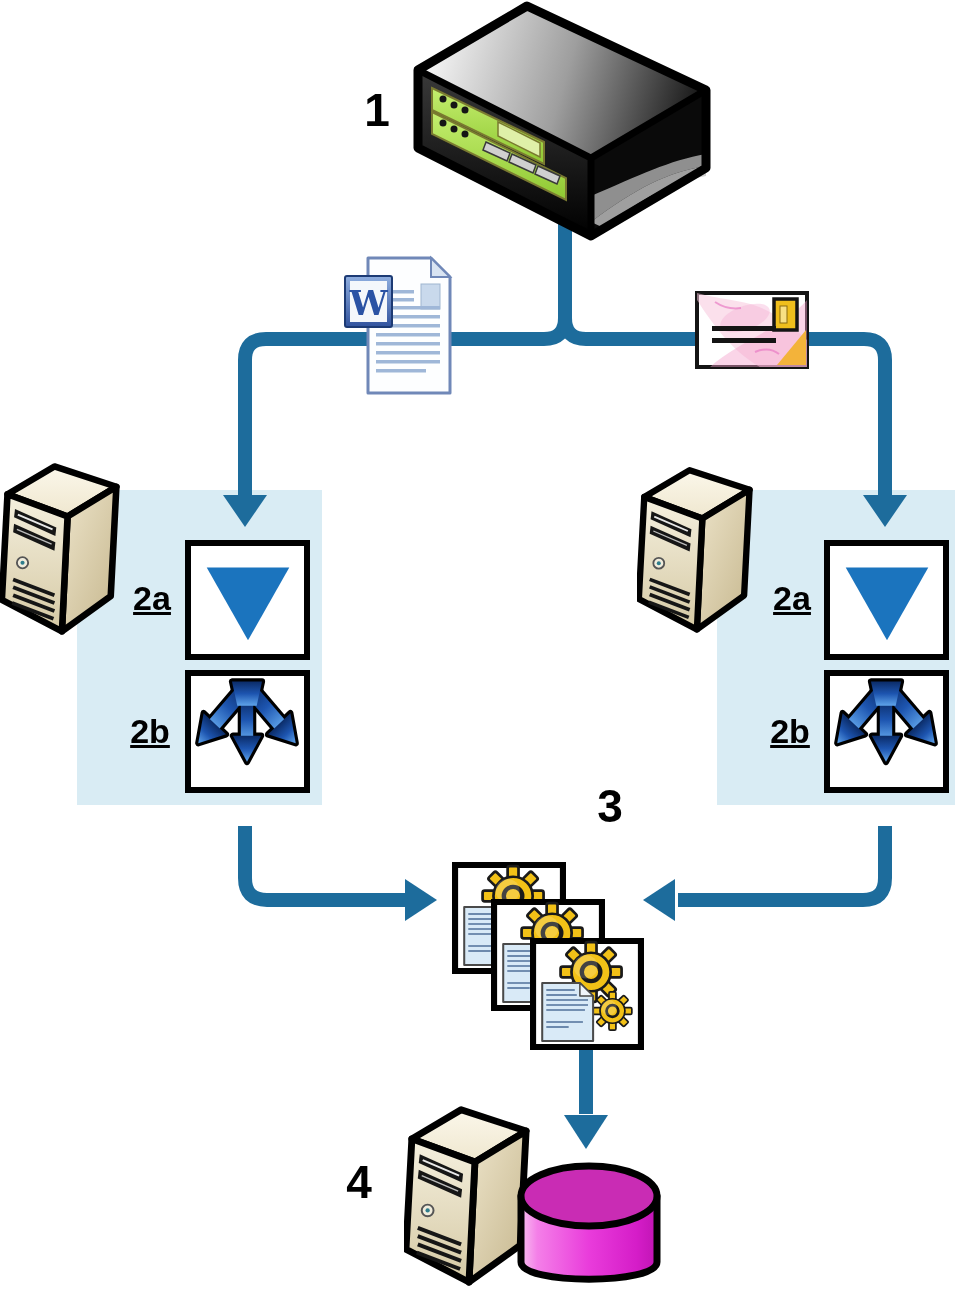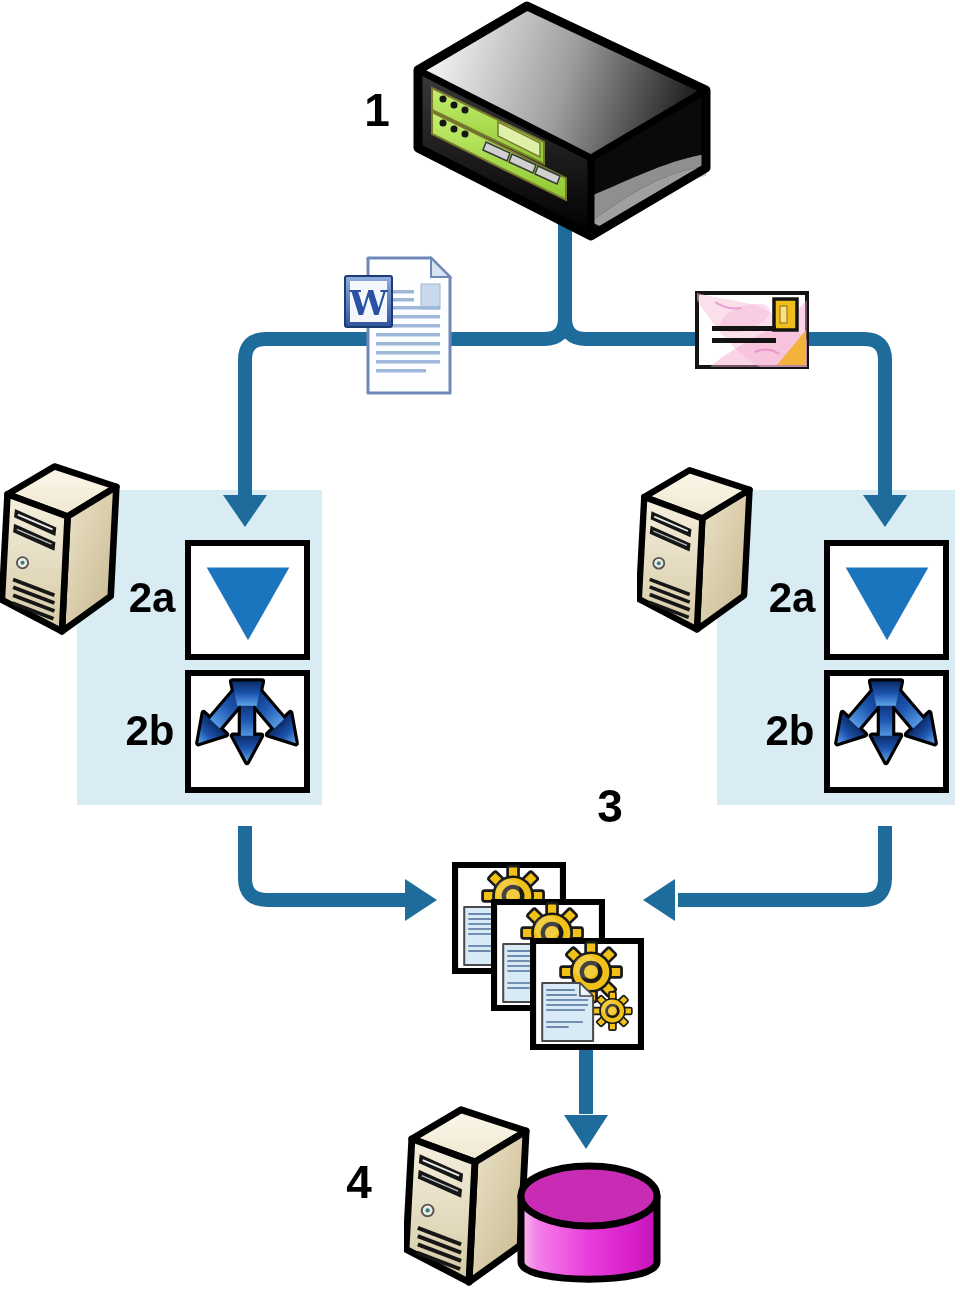--- a/index.html
+++ b/index.html
@@ -1,21 +1,21 @@
 <!DOCTYPE html>
 <html style="--connector: #1d6c9c; --panel: #d9ecf4; --download-triangle: #1b74be; --split-arrow-dark: #0b2c68; --split-arrow-light: #5fa4ea; --gear-yellow: #f2c117; --database-top: #c92cb4; --database-body: #e93cdb; --server-beige: #e7ddc0; --appliance-green: #a6df4a; --envelope-pink: #f7c6dc; --stamp-gold: #efbe1c; --outline: #000000;"><head>
 <meta charset="utf-8">
 <style>
   html,body{margin:0;padding:0;background:#fff;}
   .canvas{position:relative;width:960px;height:1298px;background:#ffffff;
           font-family:"Liberation Sans","DejaVu Sans",sans-serif;overflow:hidden;}
   .art{position:absolute;left:0;top:0;}
   .lbl{position:absolute;transform:translate(-50%,-50%);font-weight:bold;color:#000;line-height:1;}
   .lbl-xl{font-size:46px;}
-  .lbl-lg{font-size:42px;}
+  .lbl-lg{font-size:34px;text-decoration:underline;}
 </style>
 </head>
 <body>
 
 <div class="canvas">
 
 <svg class="art" width="960" height="1298" viewBox="0 0 960 1298" aria-hidden="true">
   <defs>
 
     <linearGradient id="twTopG" x1="0" y1="0" x2="0" y2="1">

